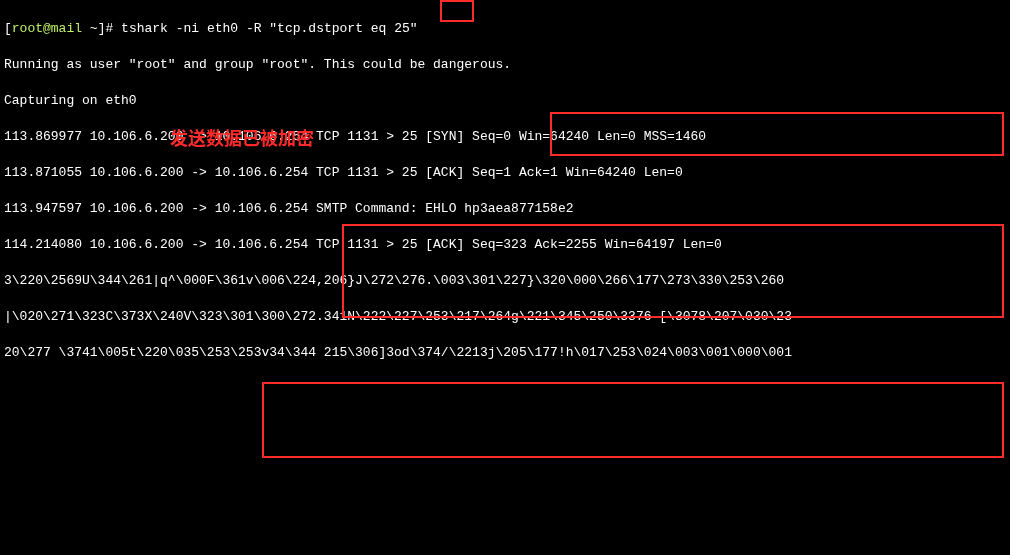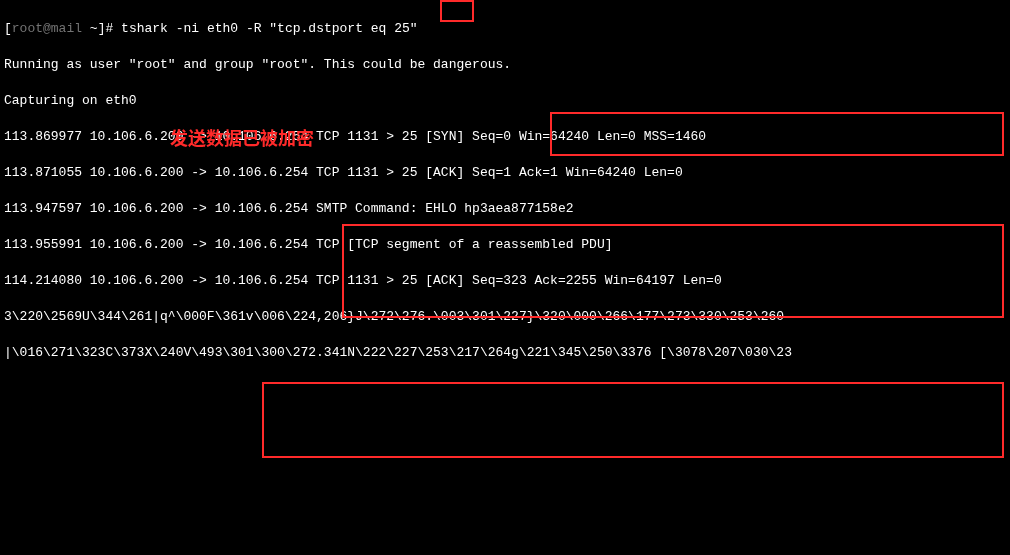--- a/index.html
+++ b/index.html
@@ -1,35 +1,35 @@
 <!DOCTYPE html>
 <html><head>
 <meta charset="utf-8">
 <style>
   html,body{margin:0;padding:0;background:#000;color:#fff;font-family:"Courier New",monospace;font-size:13px;line-height:18px;width:1010px;height:555px;overflow:hidden}
   .term{position:relative;padding:2px 4px;white-space:pre}
   .line{display:block}
-  .red{color:#737373}
+  .red{color:#bef264}
   .box{position:absolute;border:2px solid #ff2a2a;pointer-events:none}
   .overlay-text{position:absolute;color:#ff2a2a;font-family:"Microsoft YaHei","Noto Sans CJK SC",sans-serif;font-weight:700;font-size:18px;pointer-events:none}
 </style>
 </head>
 <body>
 
 <div class="term">
 <span class="line">[<span class="red">root@mail</span> <span>~</span>]<span>#</span> <span>tshark -ni eth0 -R "tcp.dstport eq 25"</span></span>
 <span class="line">Running as user "root" and group "root". This could be dangerous.</span>
 <span class="line">Capturing on eth0</span>
 <span class="line">113.869977 10.106.6.200 -&gt; 10.106.6.254 TCP 1131 &gt; 25 [SYN] Seq=0 Win=64240 Len=0 MSS=1460</span>
 <span class="line">113.871055 10.106.6.200 -&gt; 10.106.6.254 TCP 1131 &gt; 25 [ACK] Seq=1 Ack=1 Win=64240 Len=0</span>
 <span class="line">113.947597 10.106.6.200 -&gt; 10.106.6.254 SMTP Command: EHLO hp3aea877158e2</span>
-<span class="line">113.955991 10.106.6.200 -&gt; 10.106.6.254 TCP [TCP segment of a reassembled PDU]</span>
 <span class="line">114.214080 10.106.6.200 -&gt; 10.106.6.254 TCP 1131 &gt; 25 [ACK] Seq=323 Ack=2255 Win=64197 Len=0</span>
 <span class="line">3\220\2569U\344\261|q^\000F\361v\006\224,206}J\272\276.\003\301\227}\320\000\266\177\273\330\253\260</span>
-<span class="line">|\016\271\323C\373X\240V\493\301\300\272.341N\222\227\253\217\264g\221\345\250\3376 [\3078\207\030\23</span>
+<span class="line">|\020\271\323C\373X\240V\323\301\300\272.341N\222\227\253\217\264g\221\345\250\3376 [\3078\207\030\23</span>
+<span class="line">20\277 \3741\005t\220\035\253\253v34\344 215\306]3od\374/\2213j\205\177!h\017\253\024\003\001\000\001</span>
 
 
 
 
 
 
 
 
 
 

